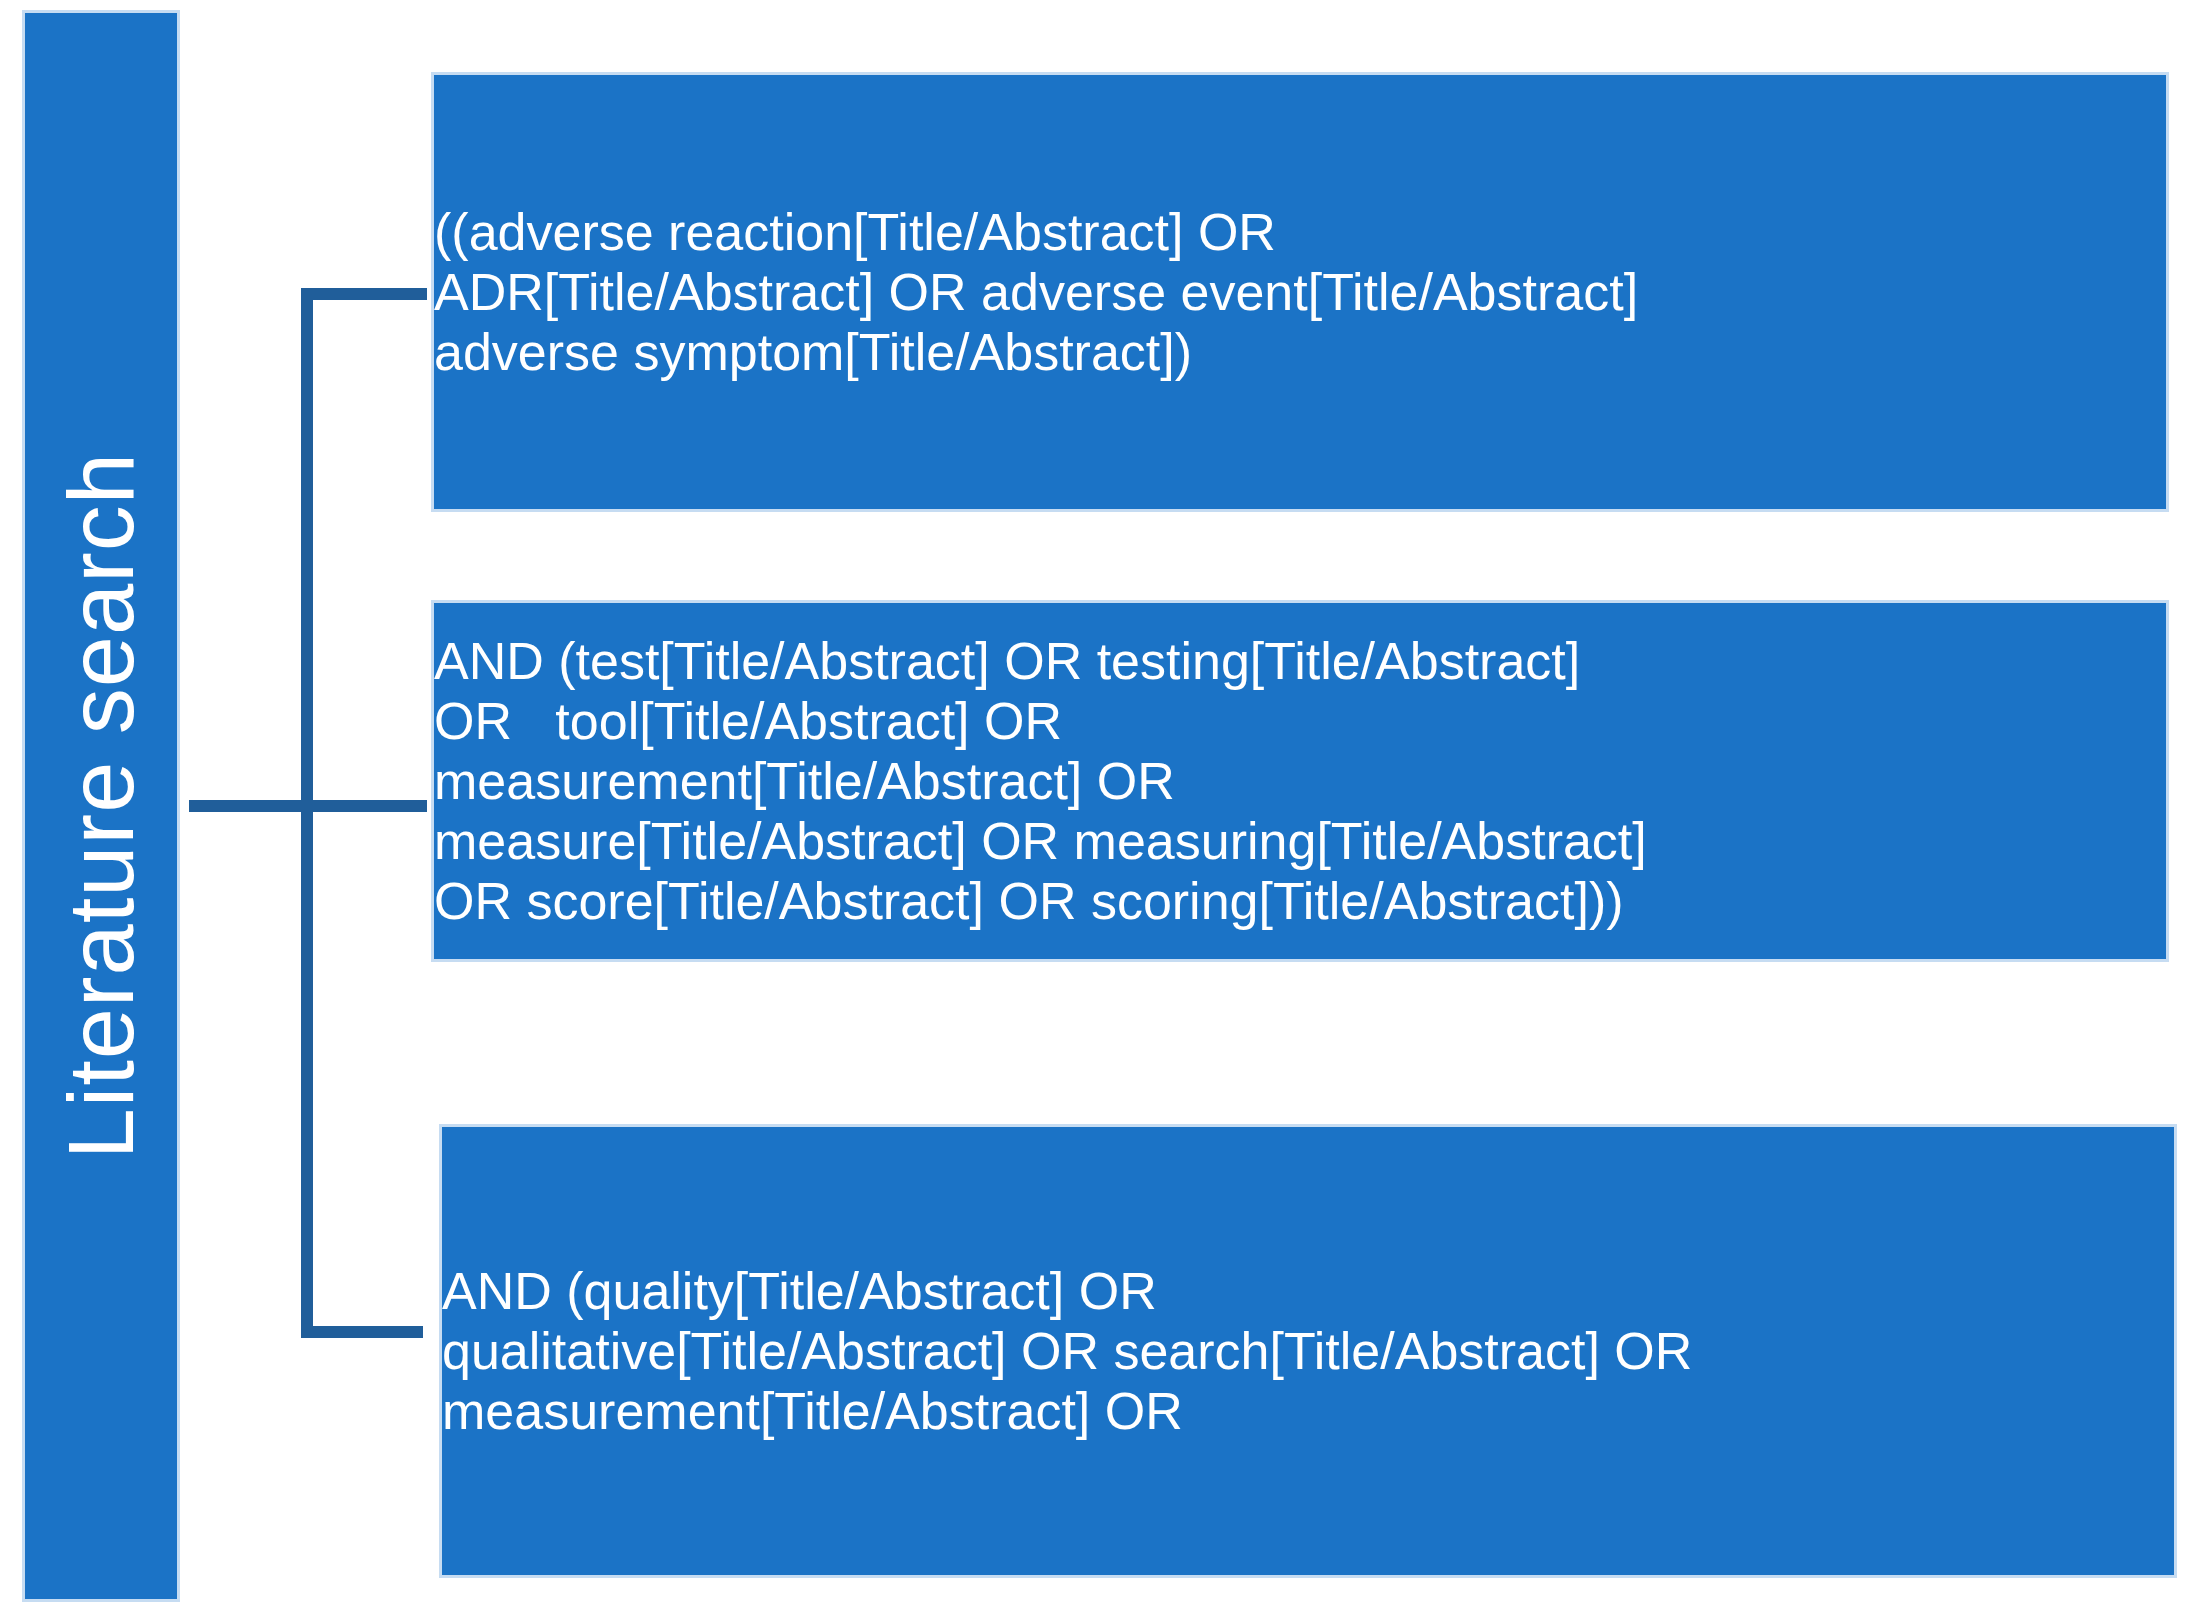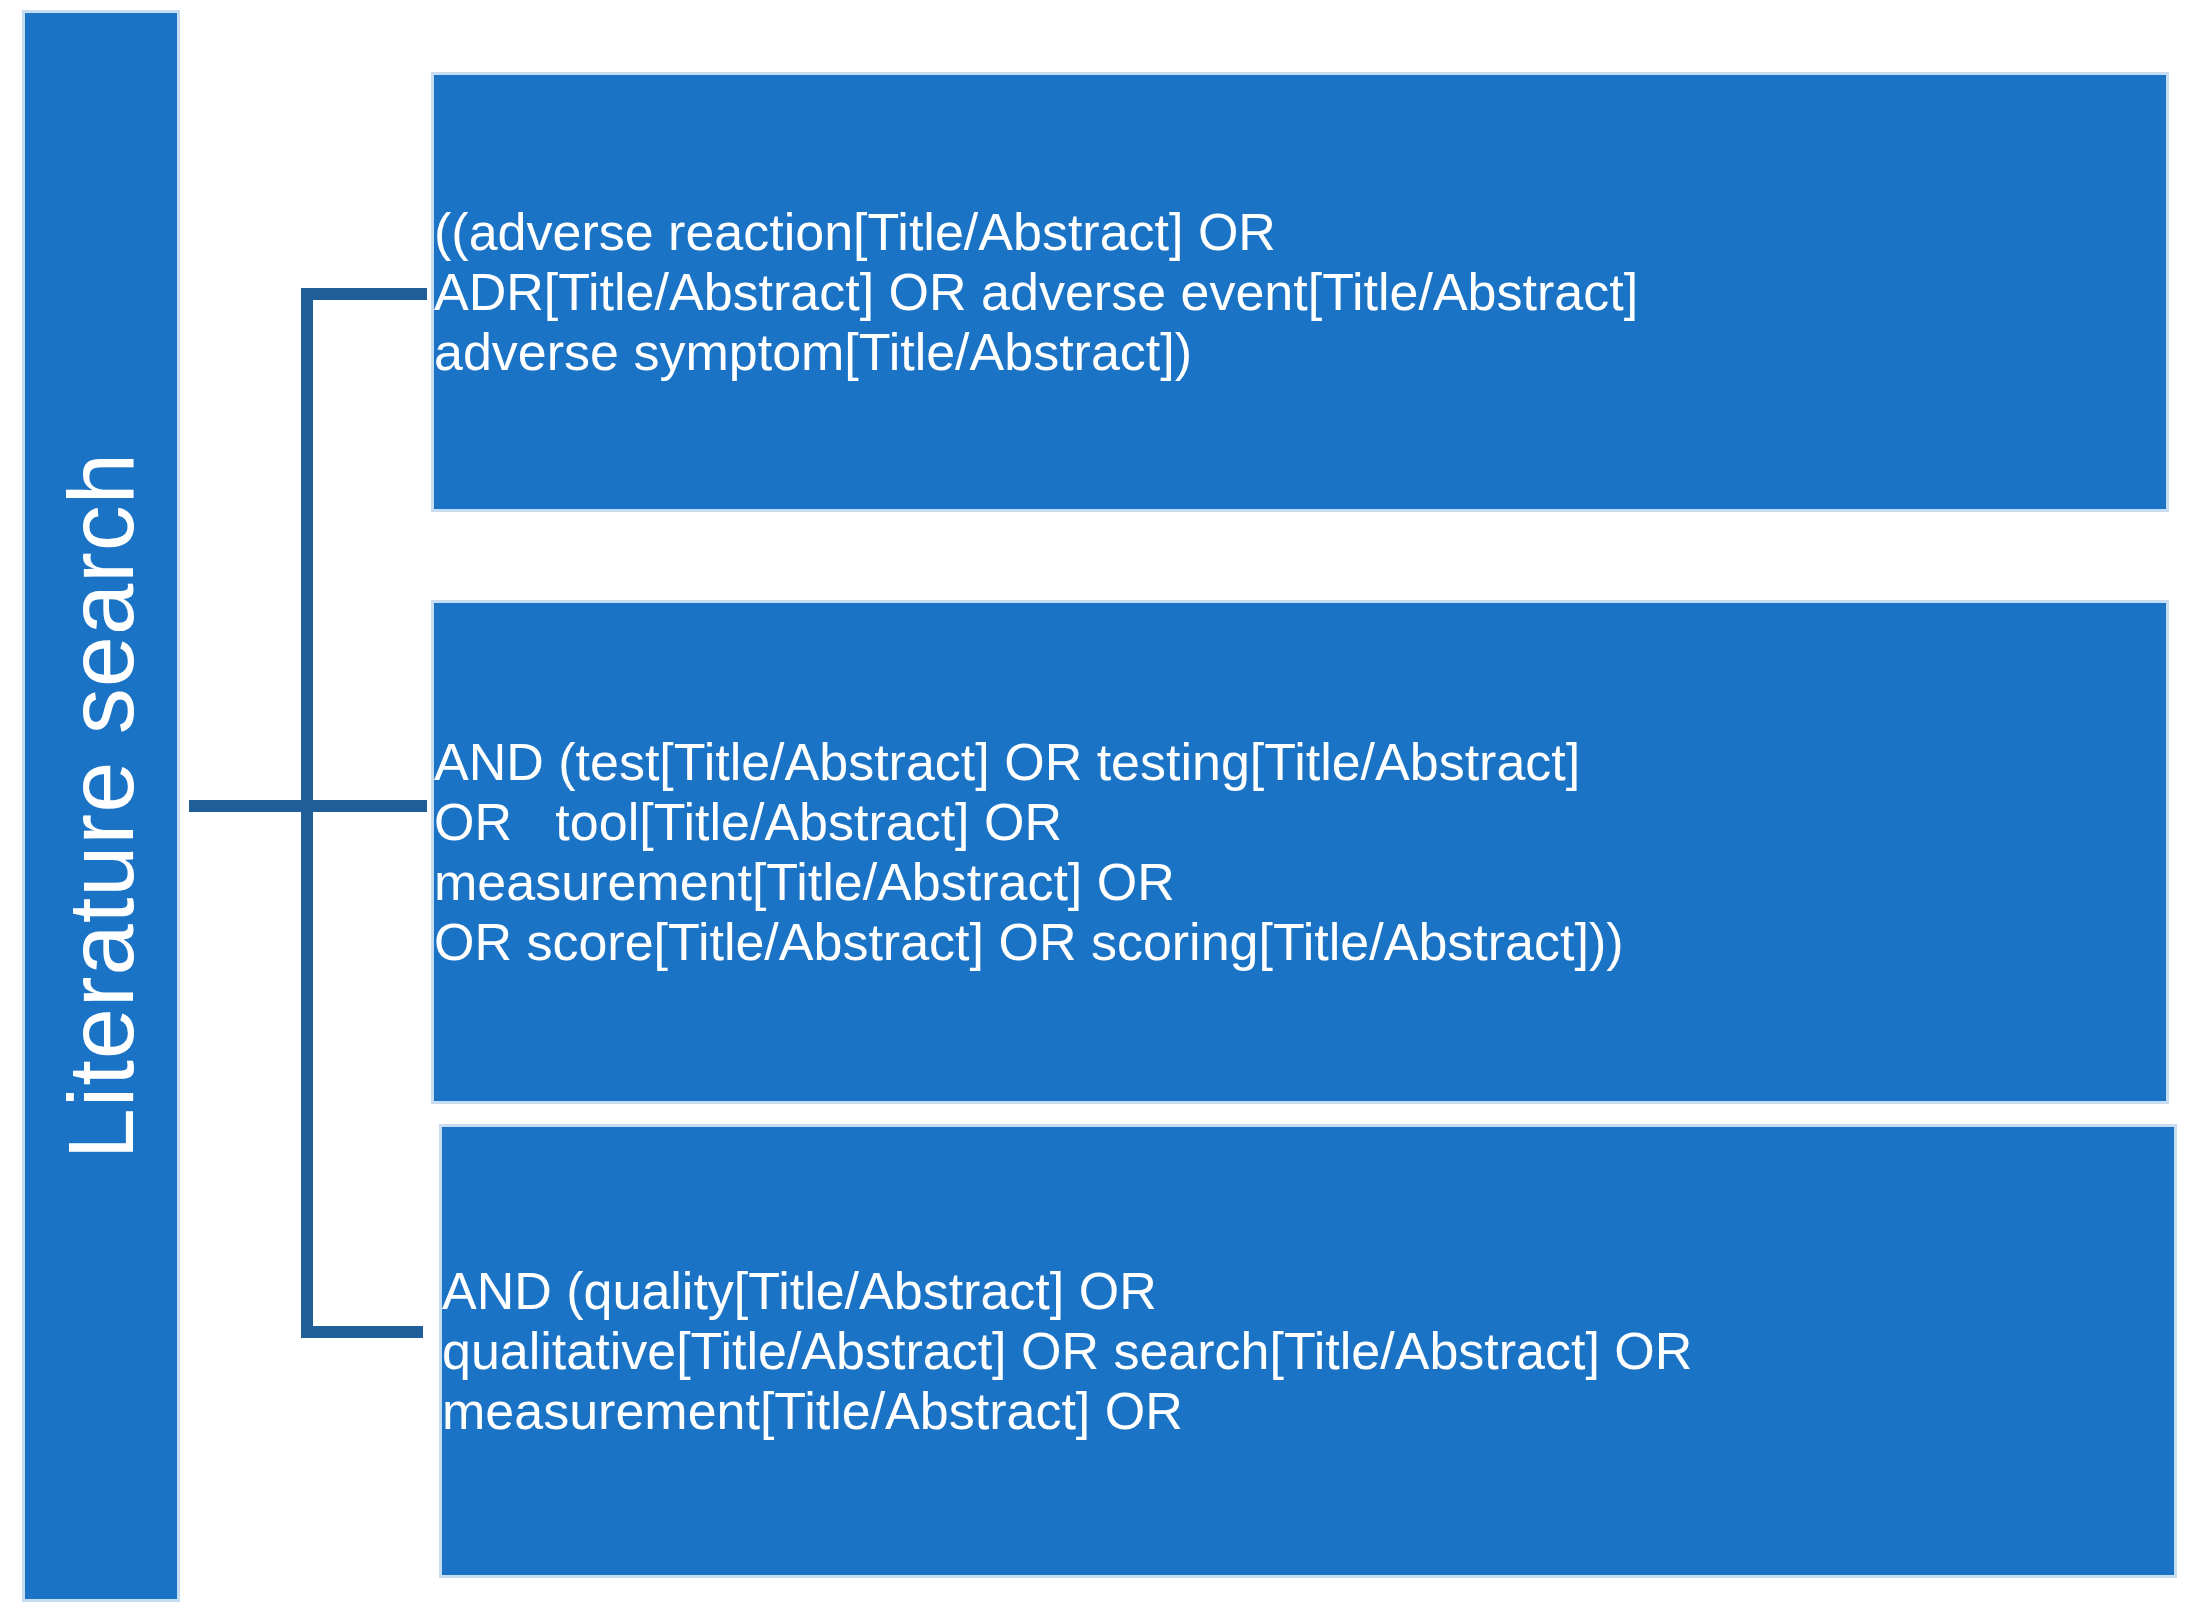--- a/index.html
+++ b/index.html
@@ -61,21 +61,21 @@
     align-items: flex-start;
     text-align: center;
     color: var(--text);
   }
   .qbox .line {
     font-size: 52px;
     line-height: 60px;
     white-space: pre-wrap;
   }
   .box1 { top: 72px;   height: 440px; }
-  .box2 { top: 600px;  height: 504px; }
+  .box2 { top: 600px;  height: 362px; }
   .box3 { top: 1124px; height: 454px; margin-left: 8px; }
 </style>
 </head>
 <body>
 
 <div class="canvas" style="--fill: #1B73C6; --connector: #205E9A; --text: #FFFFFF; --edge: #C6DCF2;">
 
   <div class="sidebar">
     <span class="sidebar-text">Literature search</span>
   </div>
@@ -88,20 +88,21 @@
   <div class="qbox box1">
     <div class="line">((adverse reaction[Title/Abstract] OR</div>
     <div class="line">ADR[Title/Abstract] OR adverse event[Title/Abstract]</div>
     <div class="line">adverse symptom[Title/Abstract])</div>
   </div>
 
   <div class="qbox box2">
     <div class="line">AND (test[Title/Abstract] OR testing[Title/Abstract]</div>
     <div class="line">OR   tool[Title/Abstract] OR</div>
     <div class="line">measurement[Title/Abstract] OR</div>
+    <div class="line">measure[Title/Abstract] OR measuring[Title/Abstract]</div>
     <div class="line">OR score[Title/Abstract] OR scoring[Title/Abstract]))</div>
   </div>
 
   <div class="qbox box3">
     <div class="line">AND (quality[Title/Abstract] OR</div>
     <div class="line">qualitative[Title/Abstract] OR search[Title/Abstract] OR</div>
     <div class="line">measurement[Title/Abstract] OR</div>
   </div>
 
 </div>

